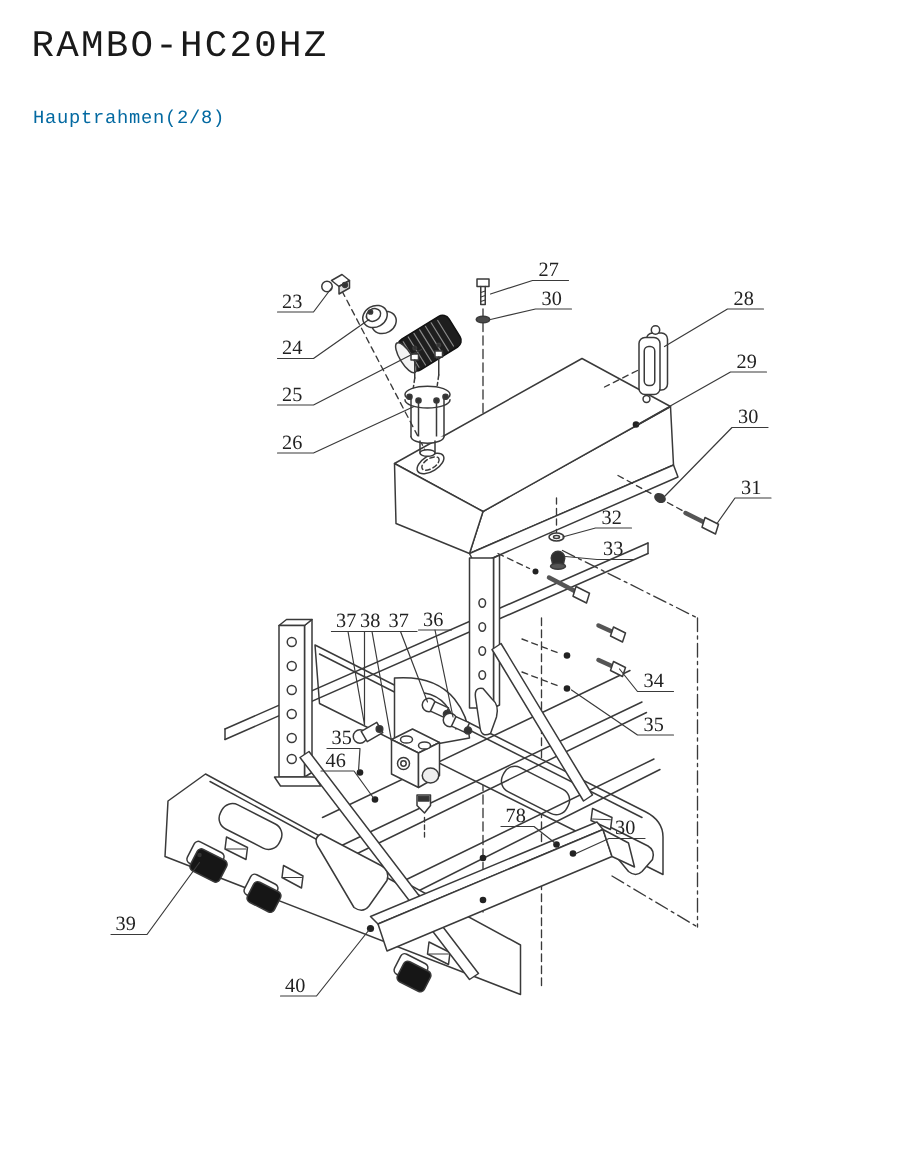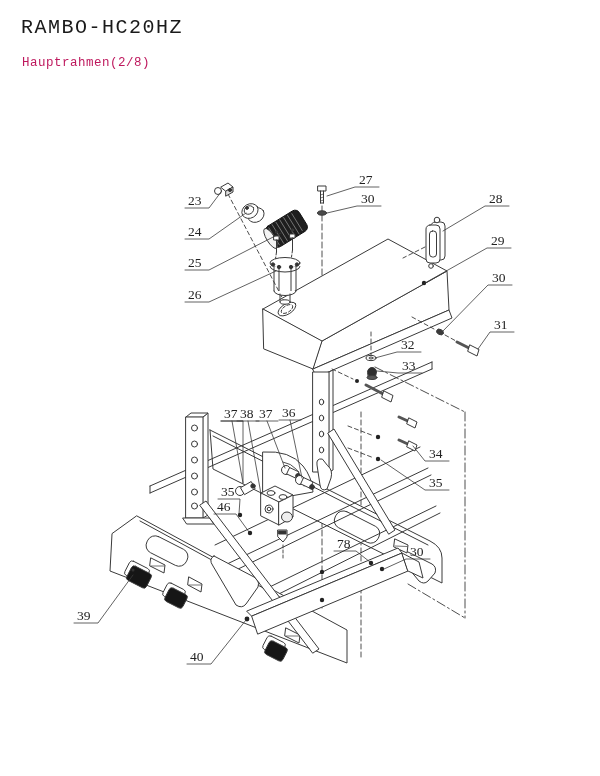--- a/index.html
+++ b/index.html
@@ -1,21 +1,21 @@
 <!DOCTYPE html>
 <html><head>
 <meta charset="utf-8">
 <style>
   html,body{margin:0;padding:0;background:#fff;}
   .page{position:relative;width:600px;height:776px;background:#ffffff;overflow:hidden;
         font-family:"Liberation Mono","DejaVu Sans Mono",monospace;}
-  .title{position:absolute;left:21px;top:16px;font-size:20px;letter-spacing:1.5px;
+  .title{position:absolute;left:21px;top:16px;font-size:25px;letter-spacing:1.5px;
          color:#1a1a1a;font-weight:400;white-space:nowrap;}
-  .subtitle{position:absolute;left:22px;top:56px;font-size:12.5px;letter-spacing:0.5px;
-            color:#be185d;white-space:nowrap;}
+  .subtitle{position:absolute;left:22px;top:72px;font-size:12.5px;letter-spacing:0.5px;
+            color:#0369a1;white-space:nowrap;}
   svg{position:absolute;left:0;top:0;}
   svg *{vector-effect:non-scaling-stroke;}
   text.callout{font-family:"Liberation Serif","DejaVu Serif",serif;font-size:13.5px;fill:#222;}
 </style>
 </head>
 <body>
 
 <div class="page">
   <div class="title">RAMBO-HC20HZ</div>
   <div class="subtitle">Hauptrahmen(2/8)</div>

